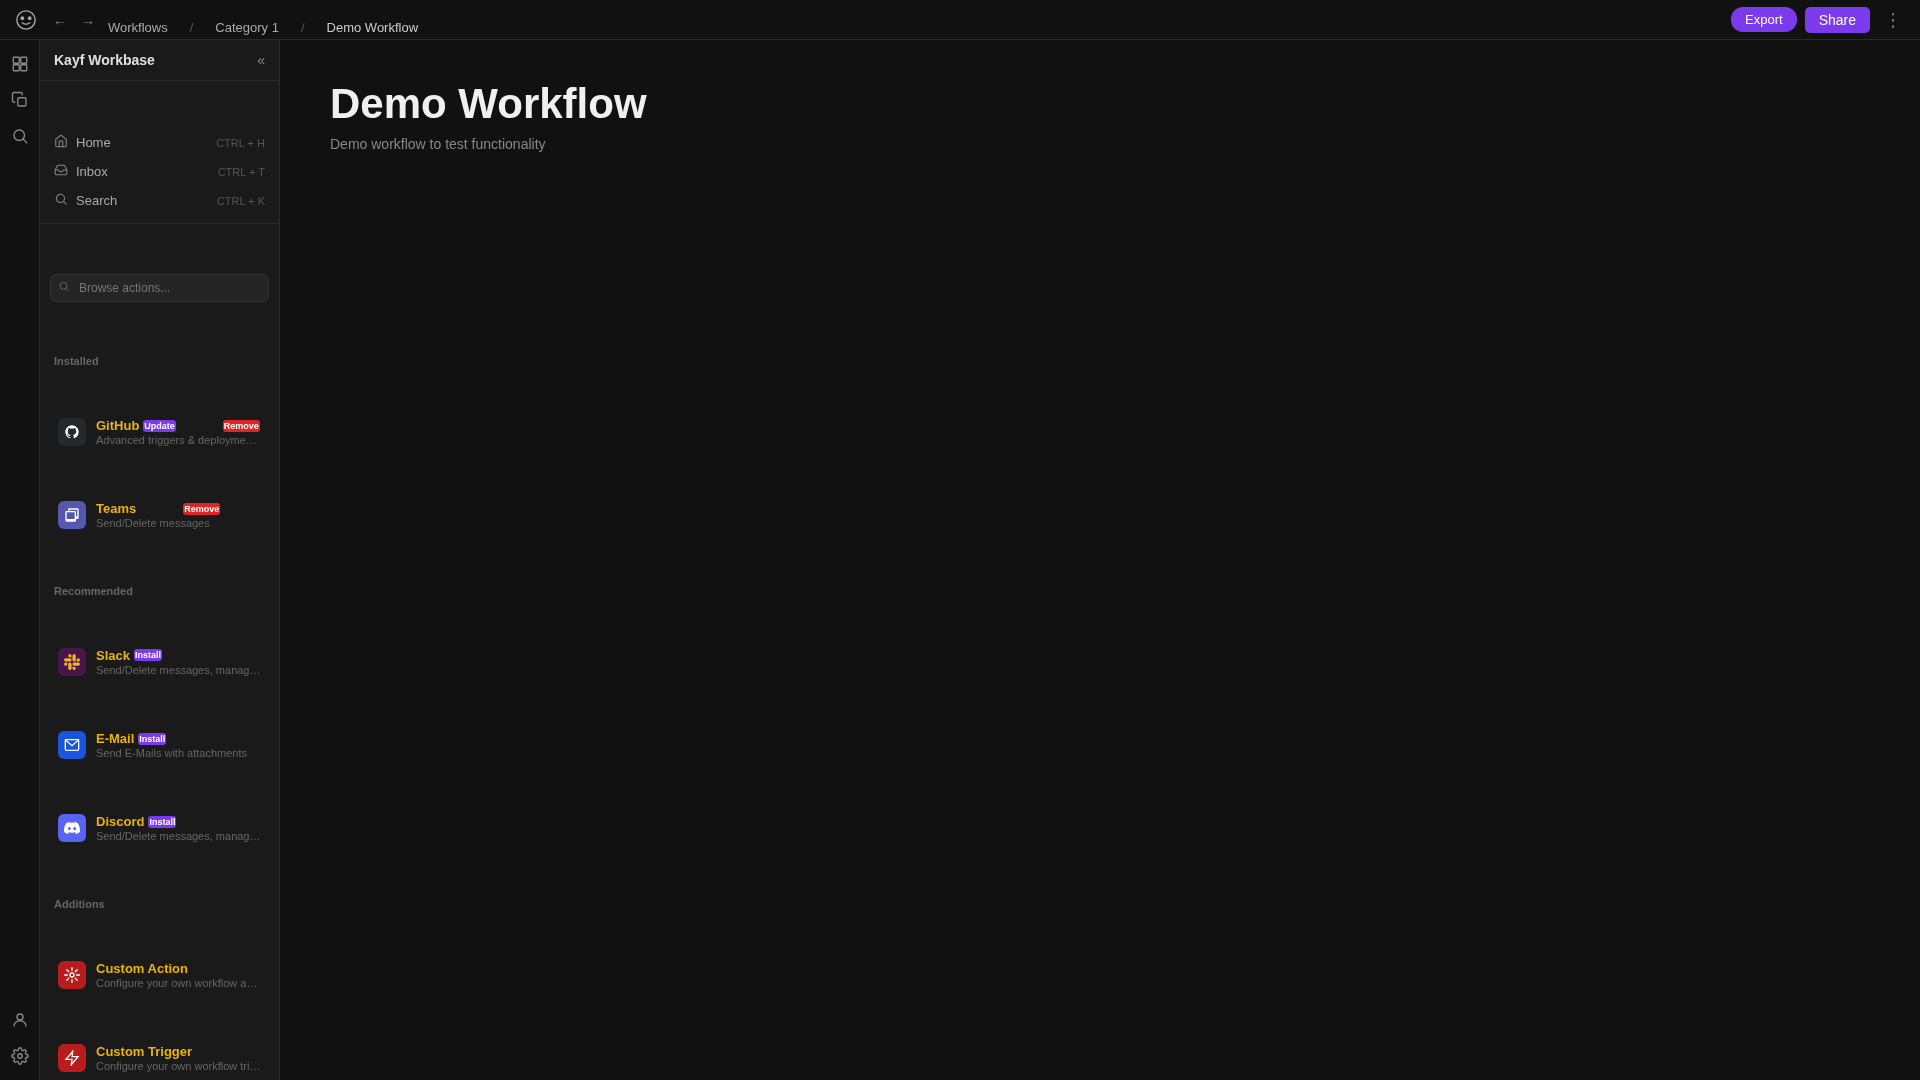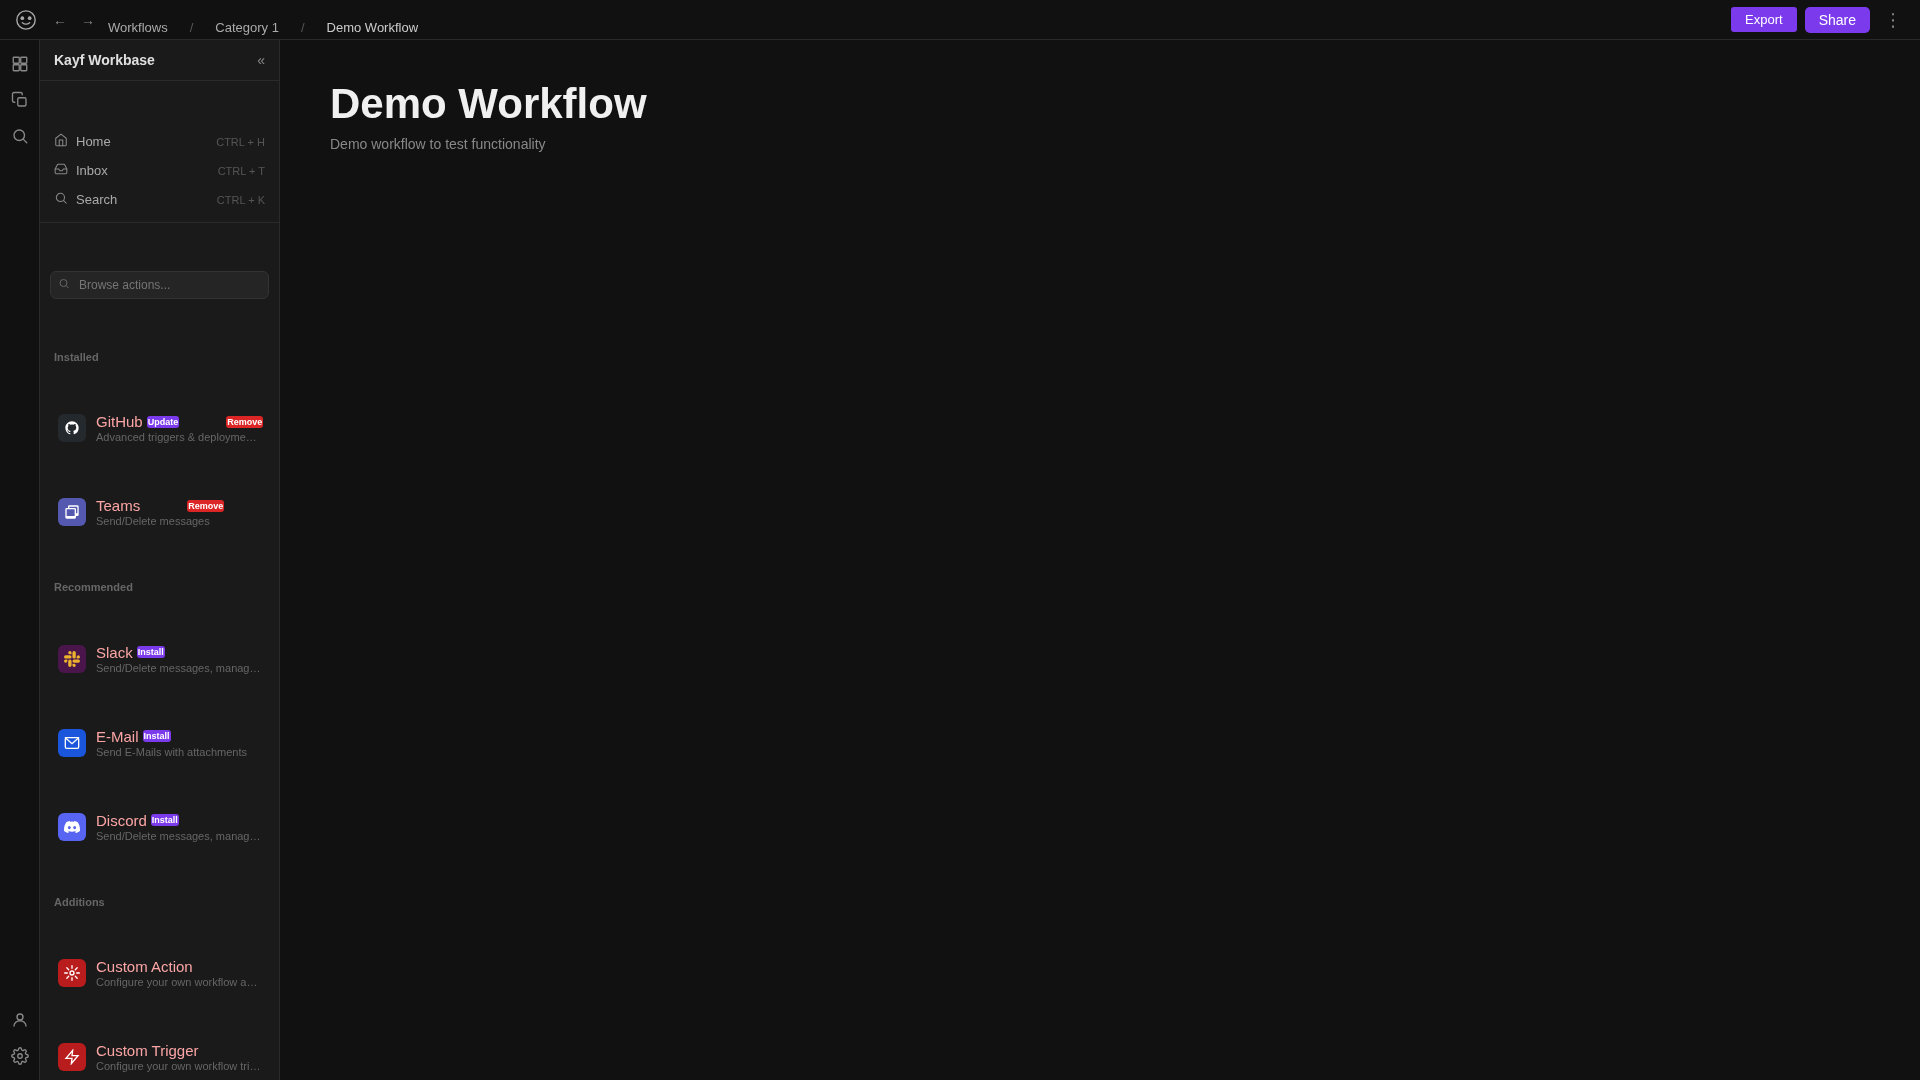--- a/index.html
+++ b/index.html
@@ -66,21 +66,21 @@
     .topbar-actions {
       display: flex;
       align-items: center;
       gap: 8px;
     }
     .btn-export {
       background: #7c3aed;
       color: white;
       border: none;
       padding: 5px 14px;
-      border-radius: 3px;
+      border-radius: 12px;
       font-size: 13px;
       cursor: pointer;
     }
     .btn-share {
       background: #7c3aed;
       color: white;
       border: none;
       padding: 5px 14px;
       border-radius: 5px;
       font-size: 14px;
@@ -224,23 +224,23 @@
       font-size: 14px;
       flex-shrink: 0;
     }
     .plugin-info { flex: 1; min-width: 0; }
     .plugin-name-row {
       display: flex;
       align-items: center;
       gap: 4px;
     }
     .plugin-name {
-      font-size: 15px;
-      color: #fca5a5;
-      font-weight: 400;
+      font-size: 13px;
+      color: #eab308;
+      font-weight: 700;
     }
     .plugin-desc {
       font-size: 11px;
       color: #666;
       white-space: nowrap;
       overflow: hidden;
       text-overflow: ellipsis;
       margin-top: 1px;
     }
     .badge {

